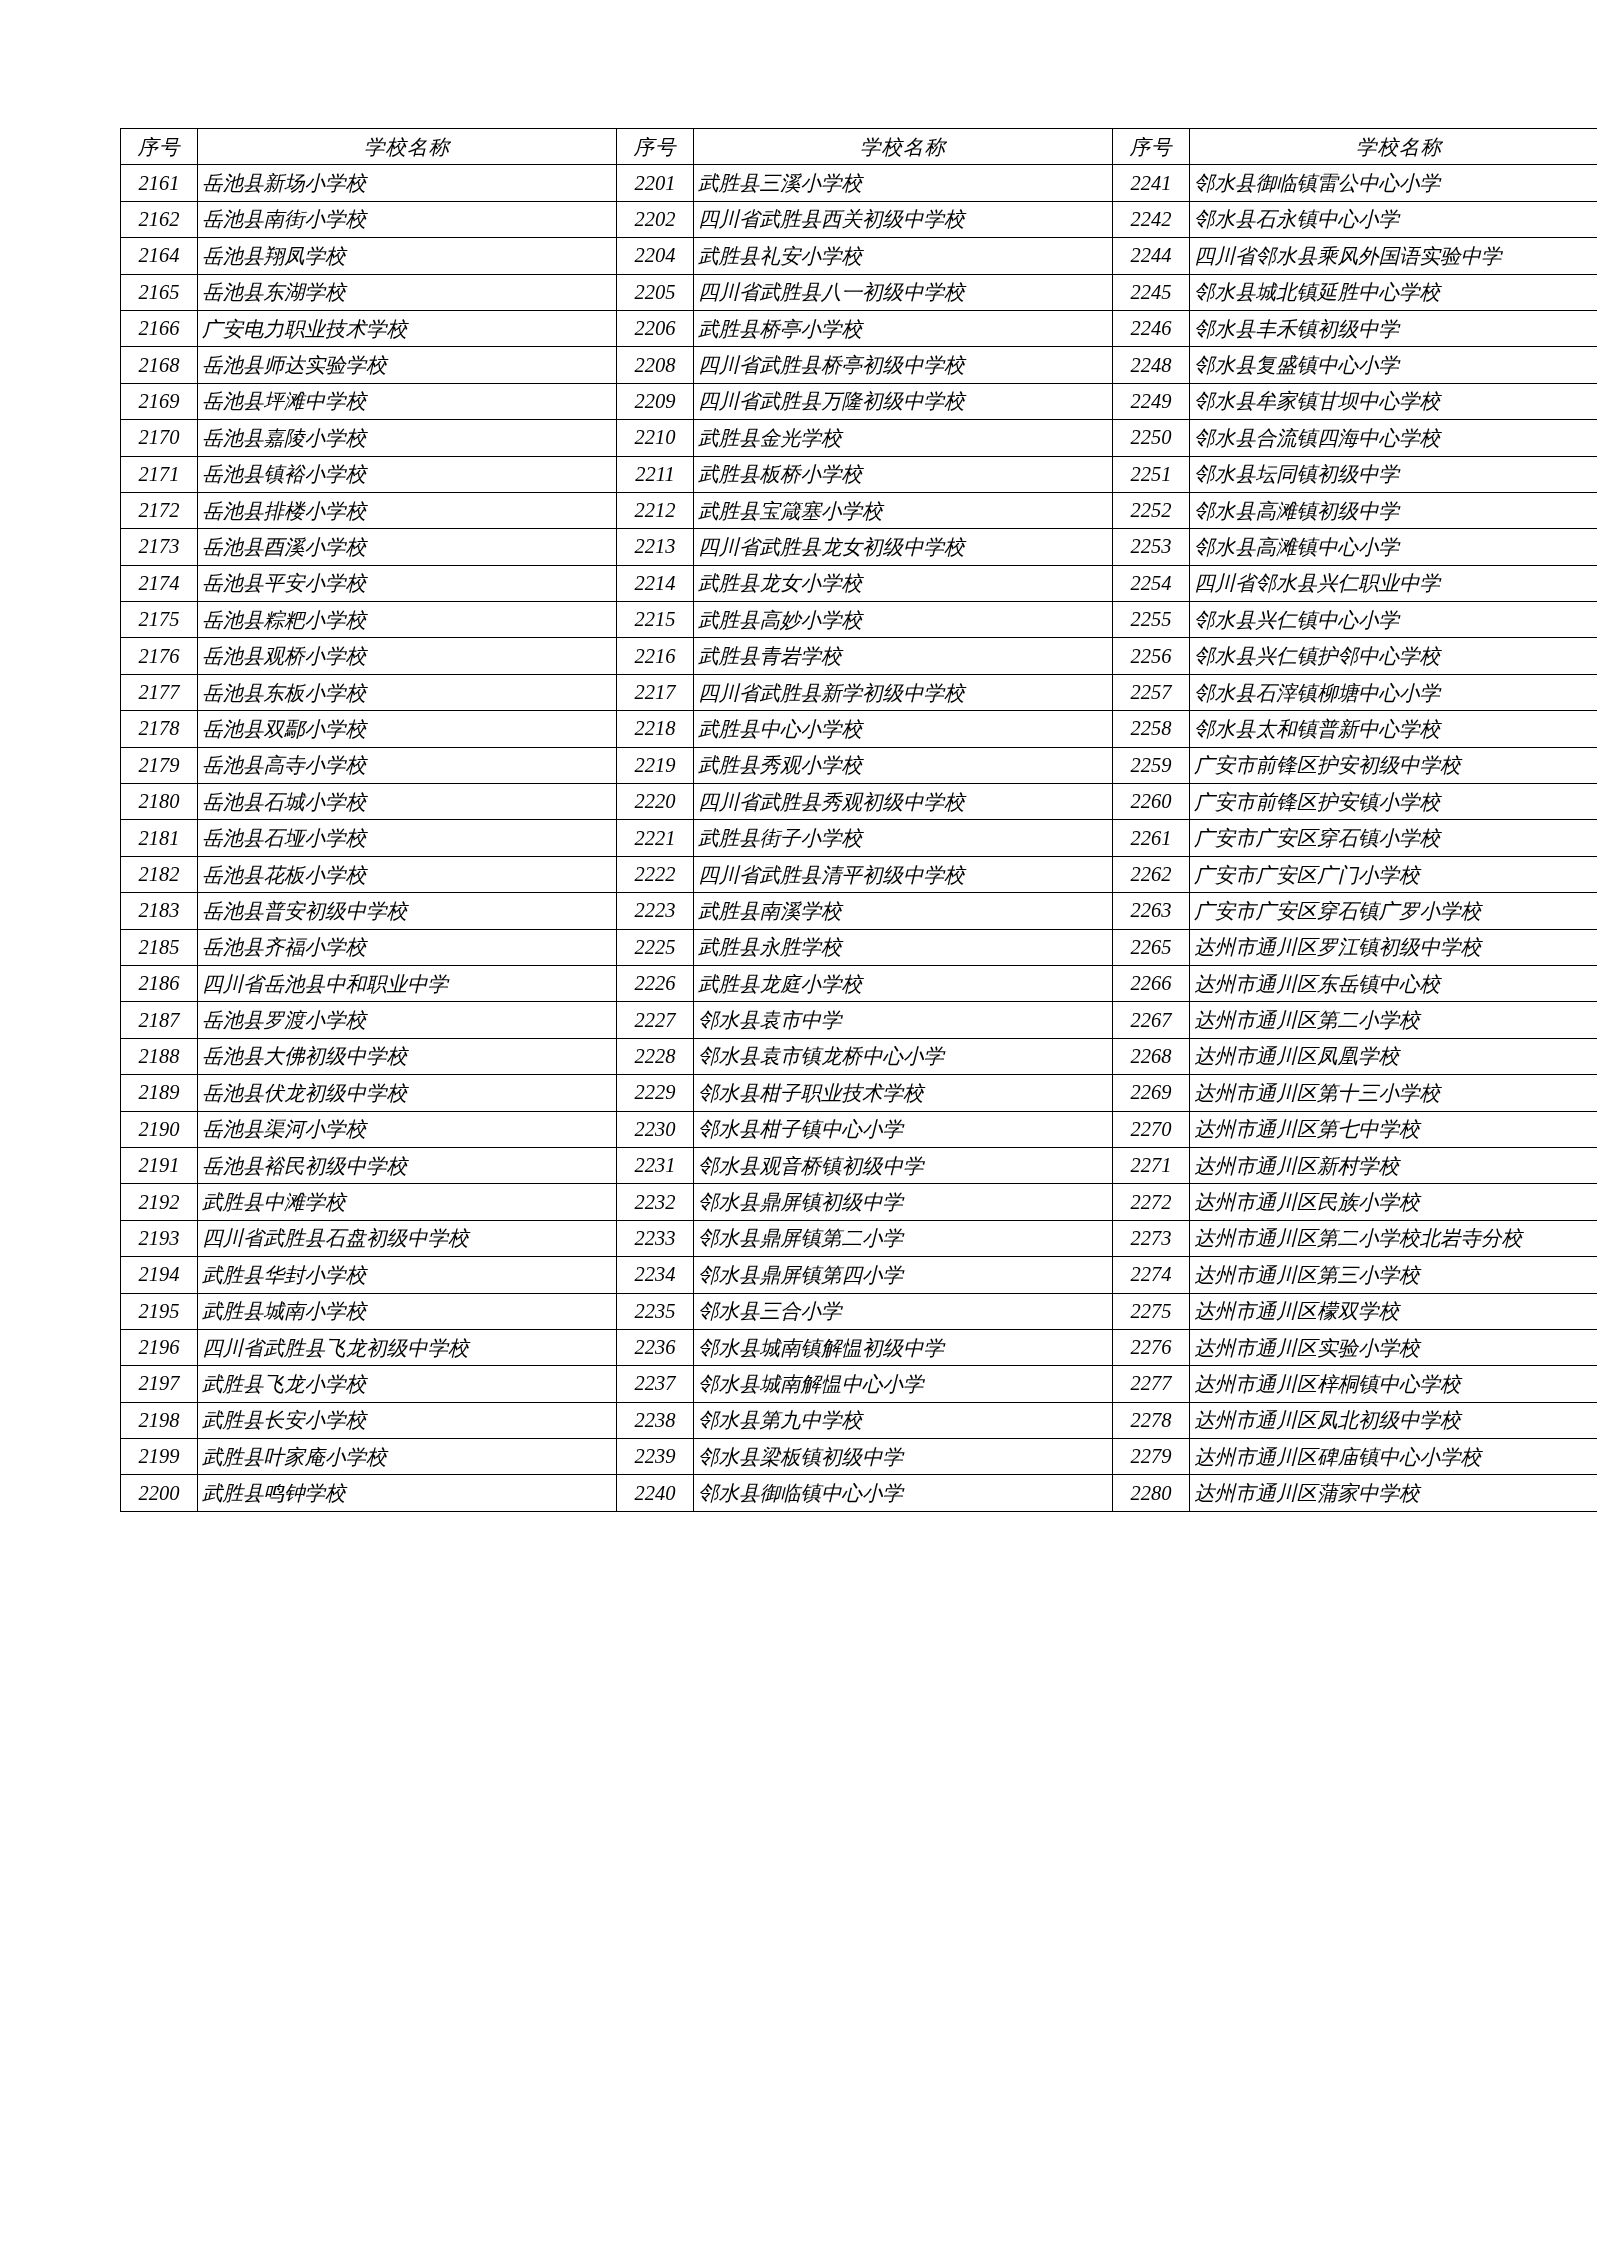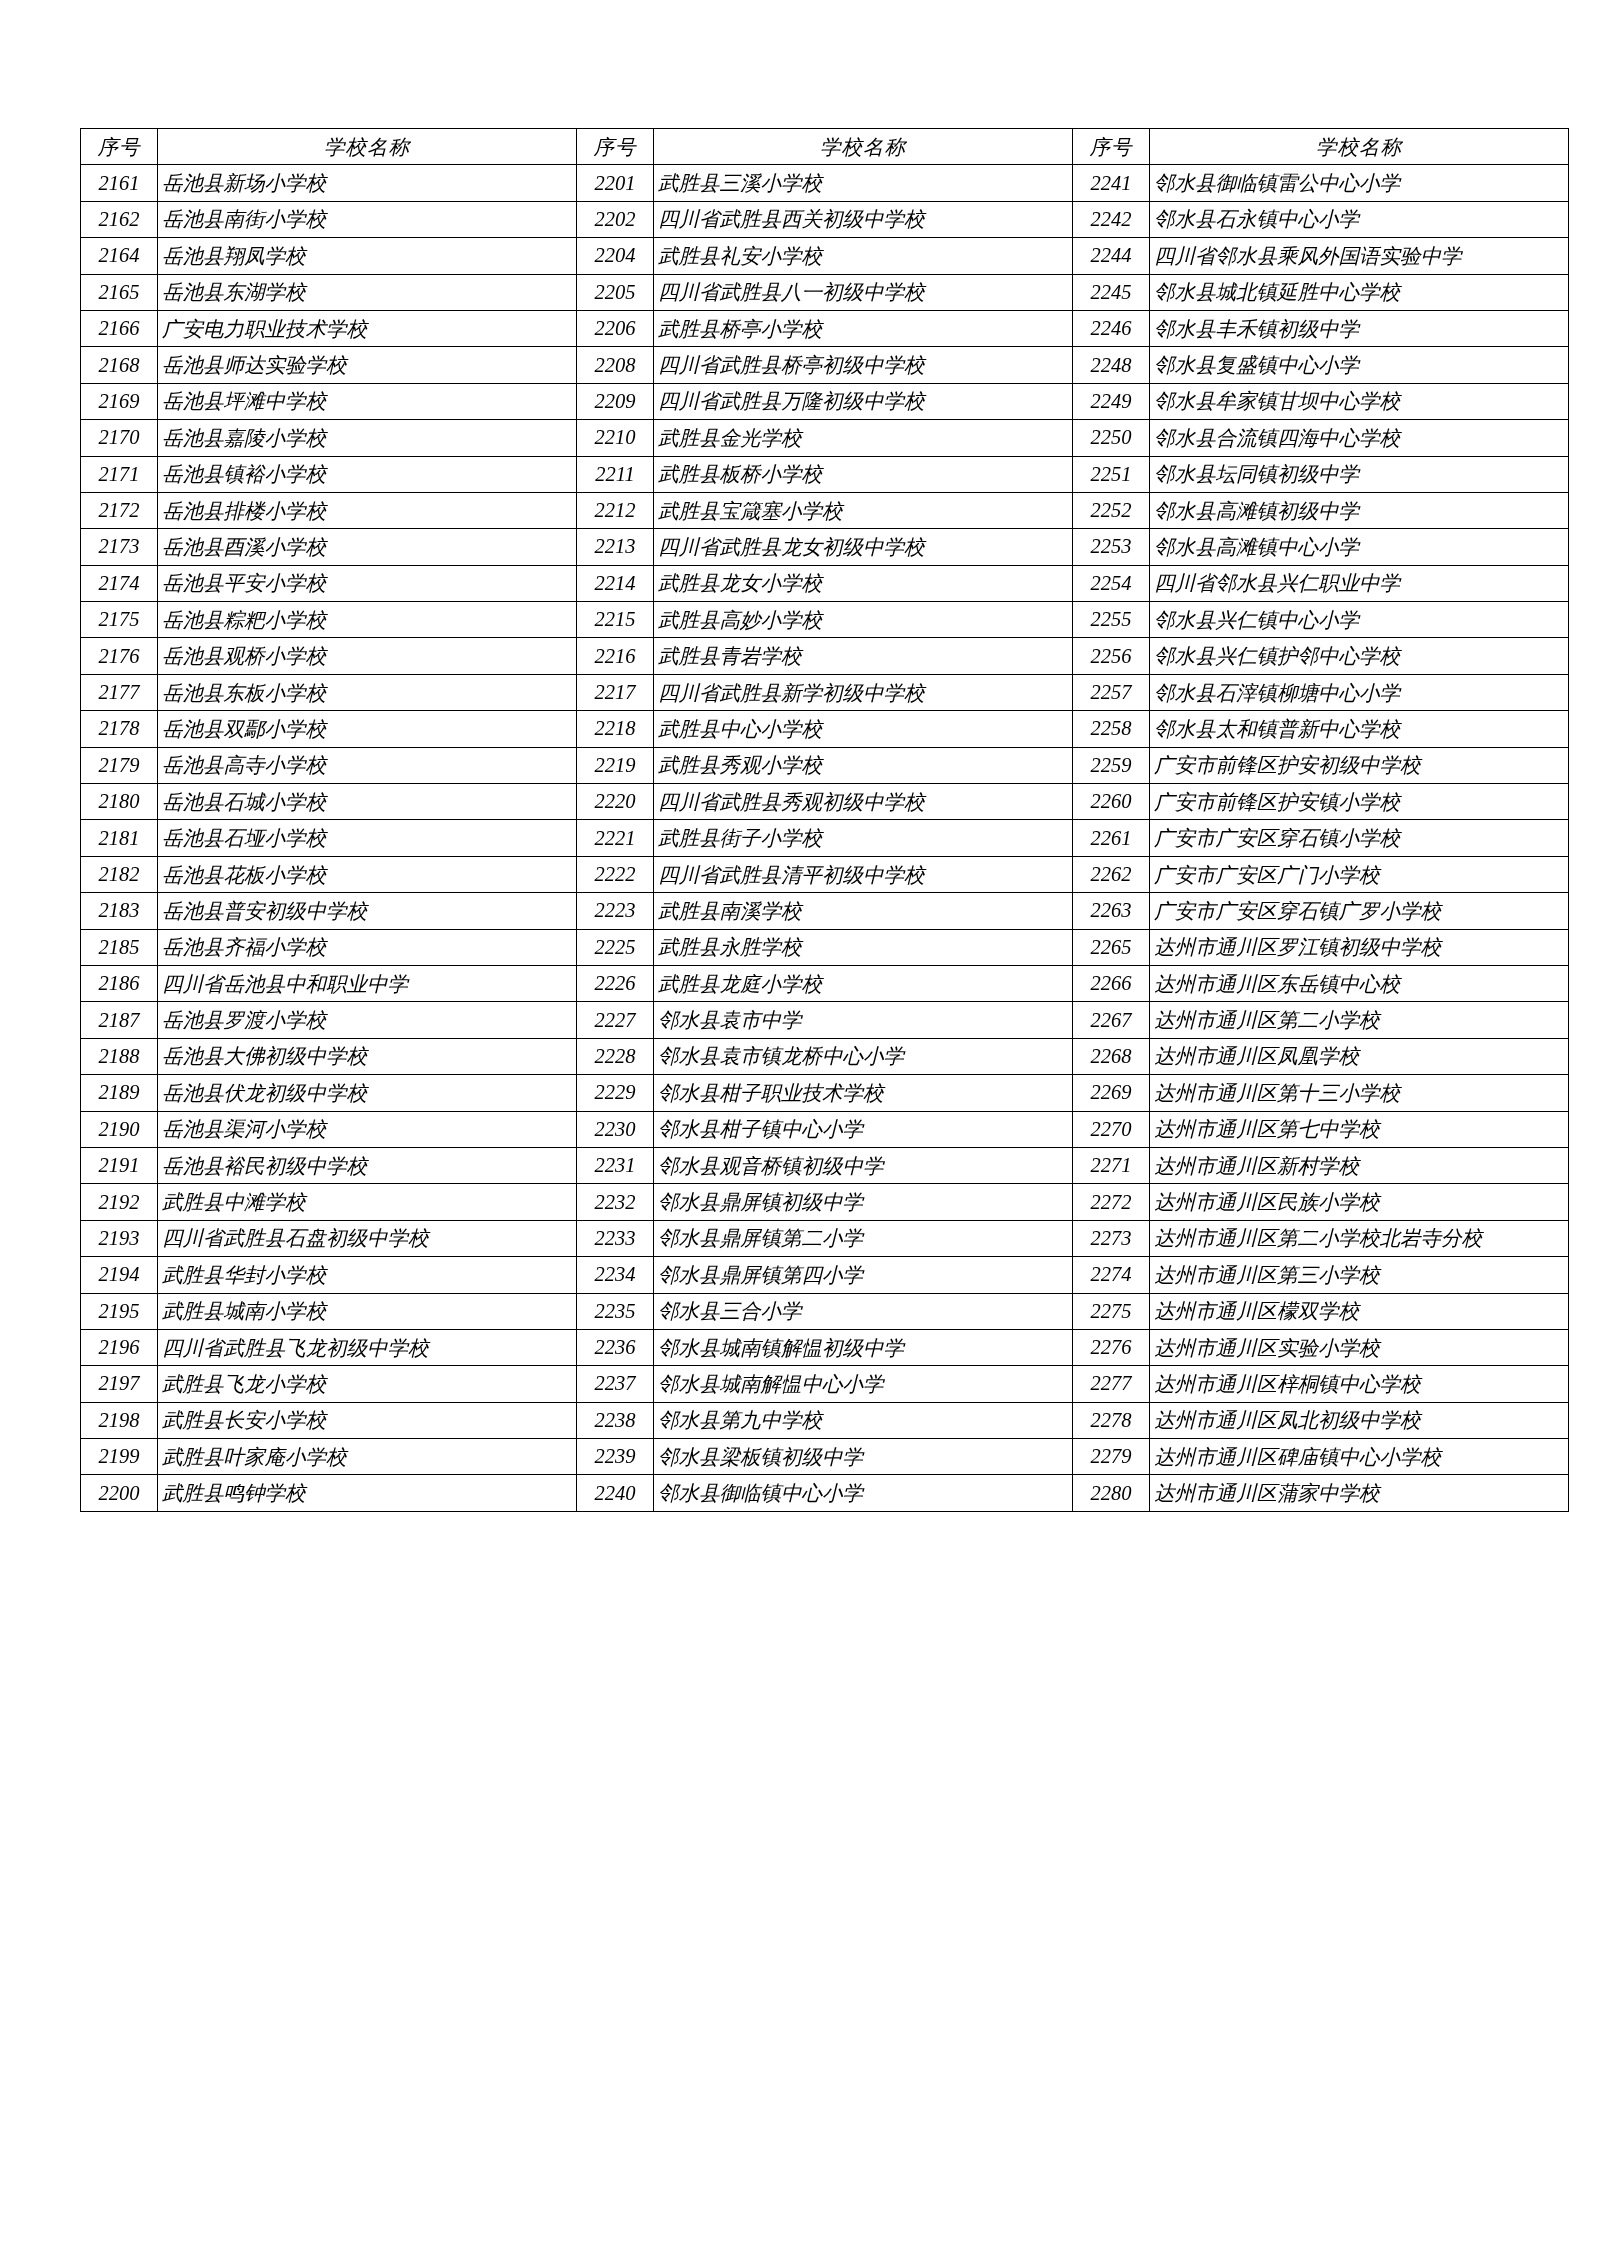--- a/index.html
+++ b/index.html
@@ -11,21 +11,21 @@
     width: 1597px;
     height: 2261px;
     font-family: "Liberation Serif", "DejaVu Serif", serif;
     color: #000000;
   }
   .page {
     position: relative;
     width: 1597px;
     height: 2261px;
     box-sizing: border-box;
-    padding: 128px 78px 0 80px;
+    padding: 128px 78px 0 120px;
   }
   table.schools {
     border-collapse: collapse;
     width: 1434px;
     table-layout: fixed;
   }
   table.schools td, table.schools th {
     border: 1px solid #000000;
     height: 35.4px;
     padding: 0 4px;

